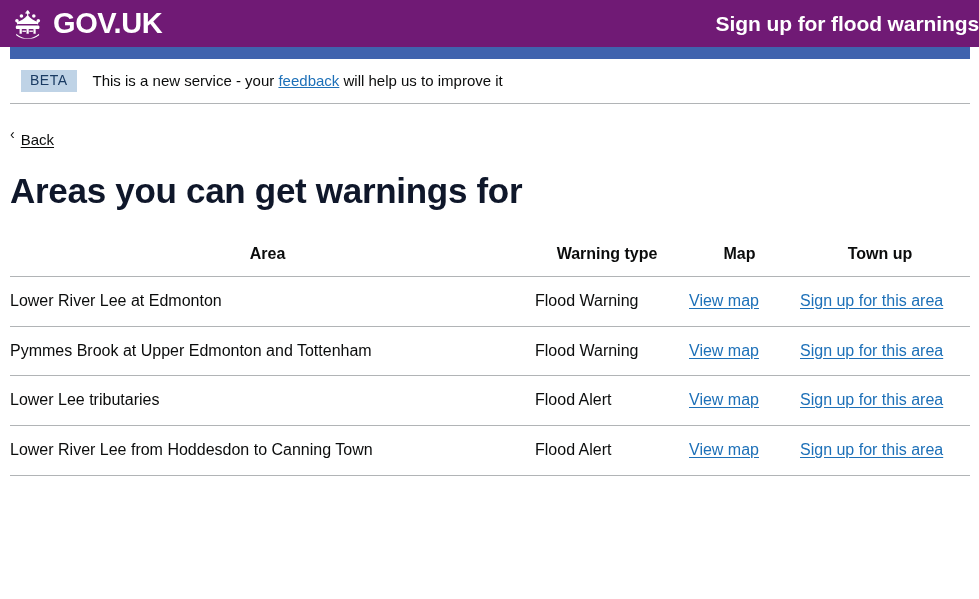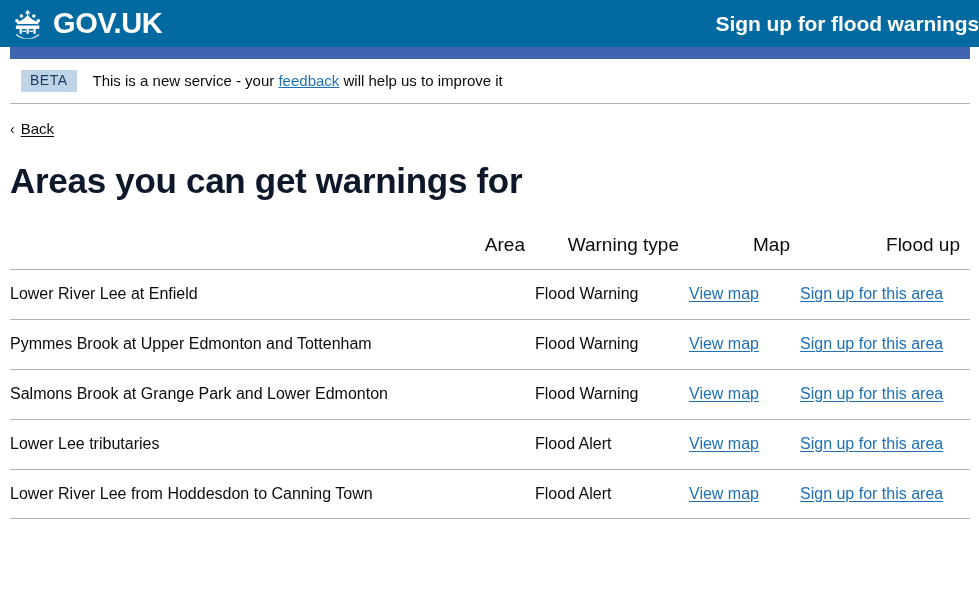--- a/index.html
+++ b/index.html
@@ -11,21 +11,21 @@
     background: #ffffff;
     font-family: "Liberation Sans", sans-serif;
     -webkit-font-smoothing: antialiased;
   }
 
   
   .govuk-header {
     position: relative;
     width: 979px;
     height: 47px;
-    background: #0369a1;
+    background: #701a75;
     display: flex;
     align-items: center;
     overflow: hidden;
   }
   .header-logo {
     display: flex;
     align-items: center;
     margin-left: 9px;
     text-decoration: none;
     color: #ffffff;
@@ -117,42 +117,43 @@
   }
   .back-chevron {
     font-size: 14px;
     line-height: 1;
     margin-right: 6px;
     color: #0b0c0c;
   }
   .back-label {
     text-decoration: underline;
     text-underline-offset: 2px;
+    margin-top: 11px;
   }
 
   .page-title {
     margin: 24px 0 0 0;
     font-size: 35px;
     font-weight: 700;
     color: #0f172a;
     letter-spacing: -0.3px;
     line-height: 1.1;
   }
 
   
   .areas-table {
     width: 960px;
     border-collapse: collapse;
     margin-top: 34px;
     table-layout: fixed;
   }
   .areas-table th {
-    text-align: right;
-    font-size: 19px;
-    font-weight: 400;
+    text-align: center;
+    font-size: 16px;
+    font-weight: 700;
     color: #0b0c0c;
     padding: 0 10px 13px 0;
     border-bottom: 1px solid #b1b4b6;
     vertical-align: bottom;
   }
   .areas-table td {
     text-align: left;
     font-size: 16px;
     font-weight: 400;
     color: #0b0c0c;
@@ -229,38 +230,32 @@
       <col class="col-area">
         <col class="col-type">
         <col class="col-map">
         <col class="col-signup">
     </colgroup>
     <thead>
       <tr>
         <th>Area</th>
         <th>Warning type</th>
         <th>Map</th>
-        <th>Flood up</th>
+        <th>Town up</th>
       </tr>
     </thead>
     <tbody id="areas-tbody">
         <tr>
-          <td>Lower River Lee at Enfield</td>
+          <td>Lower River Lee at Edmonton</td>
           <td>Flood Warning</td>
           <td><a href="#">View map</a></td>
           <td><a href="#">Sign up for this area</a></td>
         </tr>
         <tr>
           <td>Pymmes Brook at Upper Edmonton and Tottenham</td>
-          <td>Flood Warning</td>
-          <td><a href="#">View map</a></td>
-          <td><a href="#">Sign up for this area</a></td>
-        </tr>
-        <tr>
-          <td>Salmons Brook at Grange Park and Lower Edmonton</td>
           <td>Flood Warning</td>
           <td><a href="#">View map</a></td>
           <td><a href="#">Sign up for this area</a></td>
         </tr>
         <tr>
           <td>Lower Lee tributaries</td>
           <td>Flood Alert</td>
           <td><a href="#">View map</a></td>
           <td><a href="#">Sign up for this area</a></td>
         </tr>

